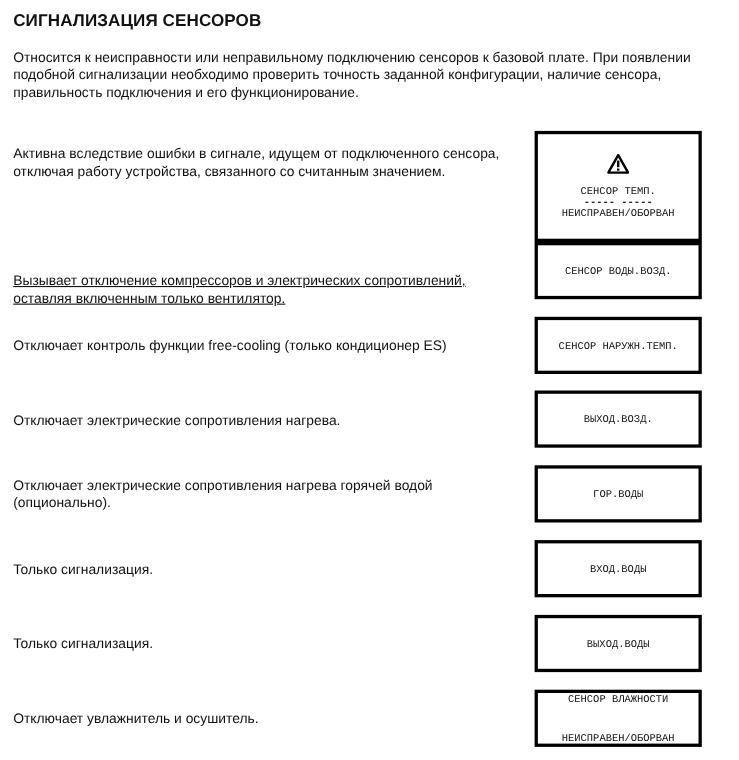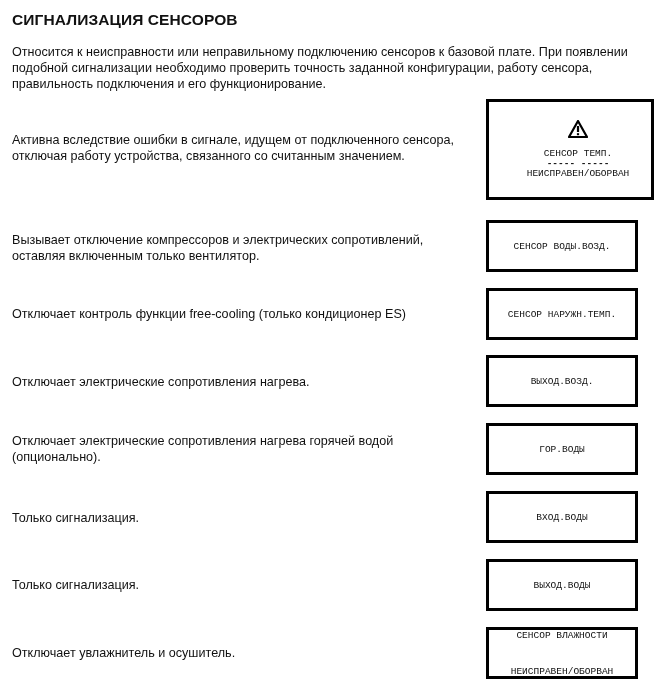--- a/index.html
+++ b/index.html
@@ -12,35 +12,35 @@
          display:flex; flex-direction:column; align-items:center; justify-content:center;
          font-family:"Liberation Mono", monospace; font-size:9.5px; line-height:11px; text-align:center; }
   .box span { display:block; white-space:nowrap; }
   .dashes { font-weight:bold; letter-spacing:0px; line-height:9px; }
   .warn-icon { display:block; margin-bottom:10px; }
 </style>
 </head>
 <body>
 
 <div class="title">СИГНАЛИЗАЦИЯ СЕНСОРОВ</div>
-<div class="intro">Относится к неисправности или неправильному подключению сенсоров к базовой плате. При появлении подобной сигнализации необходимо проверить точность заданной конфигурации, работу сенсора, правильность подключения и его функционирование.</div>
+<div class="intro">Относится к неисправности или неправильному подключению сенсоров к базовой плате. При появлении подобной сигнализации необходимо проверить точность заданной конфигурации, наличие сенсора, правильность подключения и его функционирование.</div>
 
 <div class="row-text" style="top:132px;">Активна вследствие ошибки в сигнале, идущем от подключенного сенсора, отключая работу устройства, связанного со считанным значением.</div>
-<div class="box" style="top:99px; height:95px;padding-left:16px;">
+<div class="box" style="top:119px; height:95px;">
   <svg class="warn-icon" width="20" height="18" viewBox="0 0 20 18">
     <path d="M10 1 L19 17 L1 17 Z" fill="none" stroke="#000" stroke-width="2.2" stroke-linejoin="round"></path>
     <rect x="8.9" y="6" width="2.2" height="6" fill="#000"></rect>
     <rect x="8.9" y="13.2" width="2.2" height="2" fill="#000"></rect>
   </svg>
   <span>СЕНСОР ТЕМП.</span>
   <span class="dashes">----- -----</span>
   <span>НЕИСПРАВЕН/ОБОРВАН</span>
 </div>
 
-<div class="row-text" style="top:232px;">Вызывает отключение компрессоров и электрических сопротивлений, оставляя включенным только вентилятор.</div>
+<div class="row-text" style="top:247px;text-decoration:underline;">Вызывает отключение компрессоров и электрических сопротивлений, оставляя включенным только вентилятор.</div>
 <div class="box" style="top:220px; height:46px;">
   <span>СЕНСОР ВОДЫ.ВОЗД.</span>
 </div>
 
 <div class="row-text" style="top:306px;">Отключает контроль функции free-cooling (только кондиционер ES)</div>
 <div class="box" style="top:288px; height:46px;">
   <span>СЕНСОР НАРУЖН.ТЕМП.</span>
 </div>
 
 <div class="row-text" style="top:374px;">Отключает электрические сопротивления нагрева.</div>

